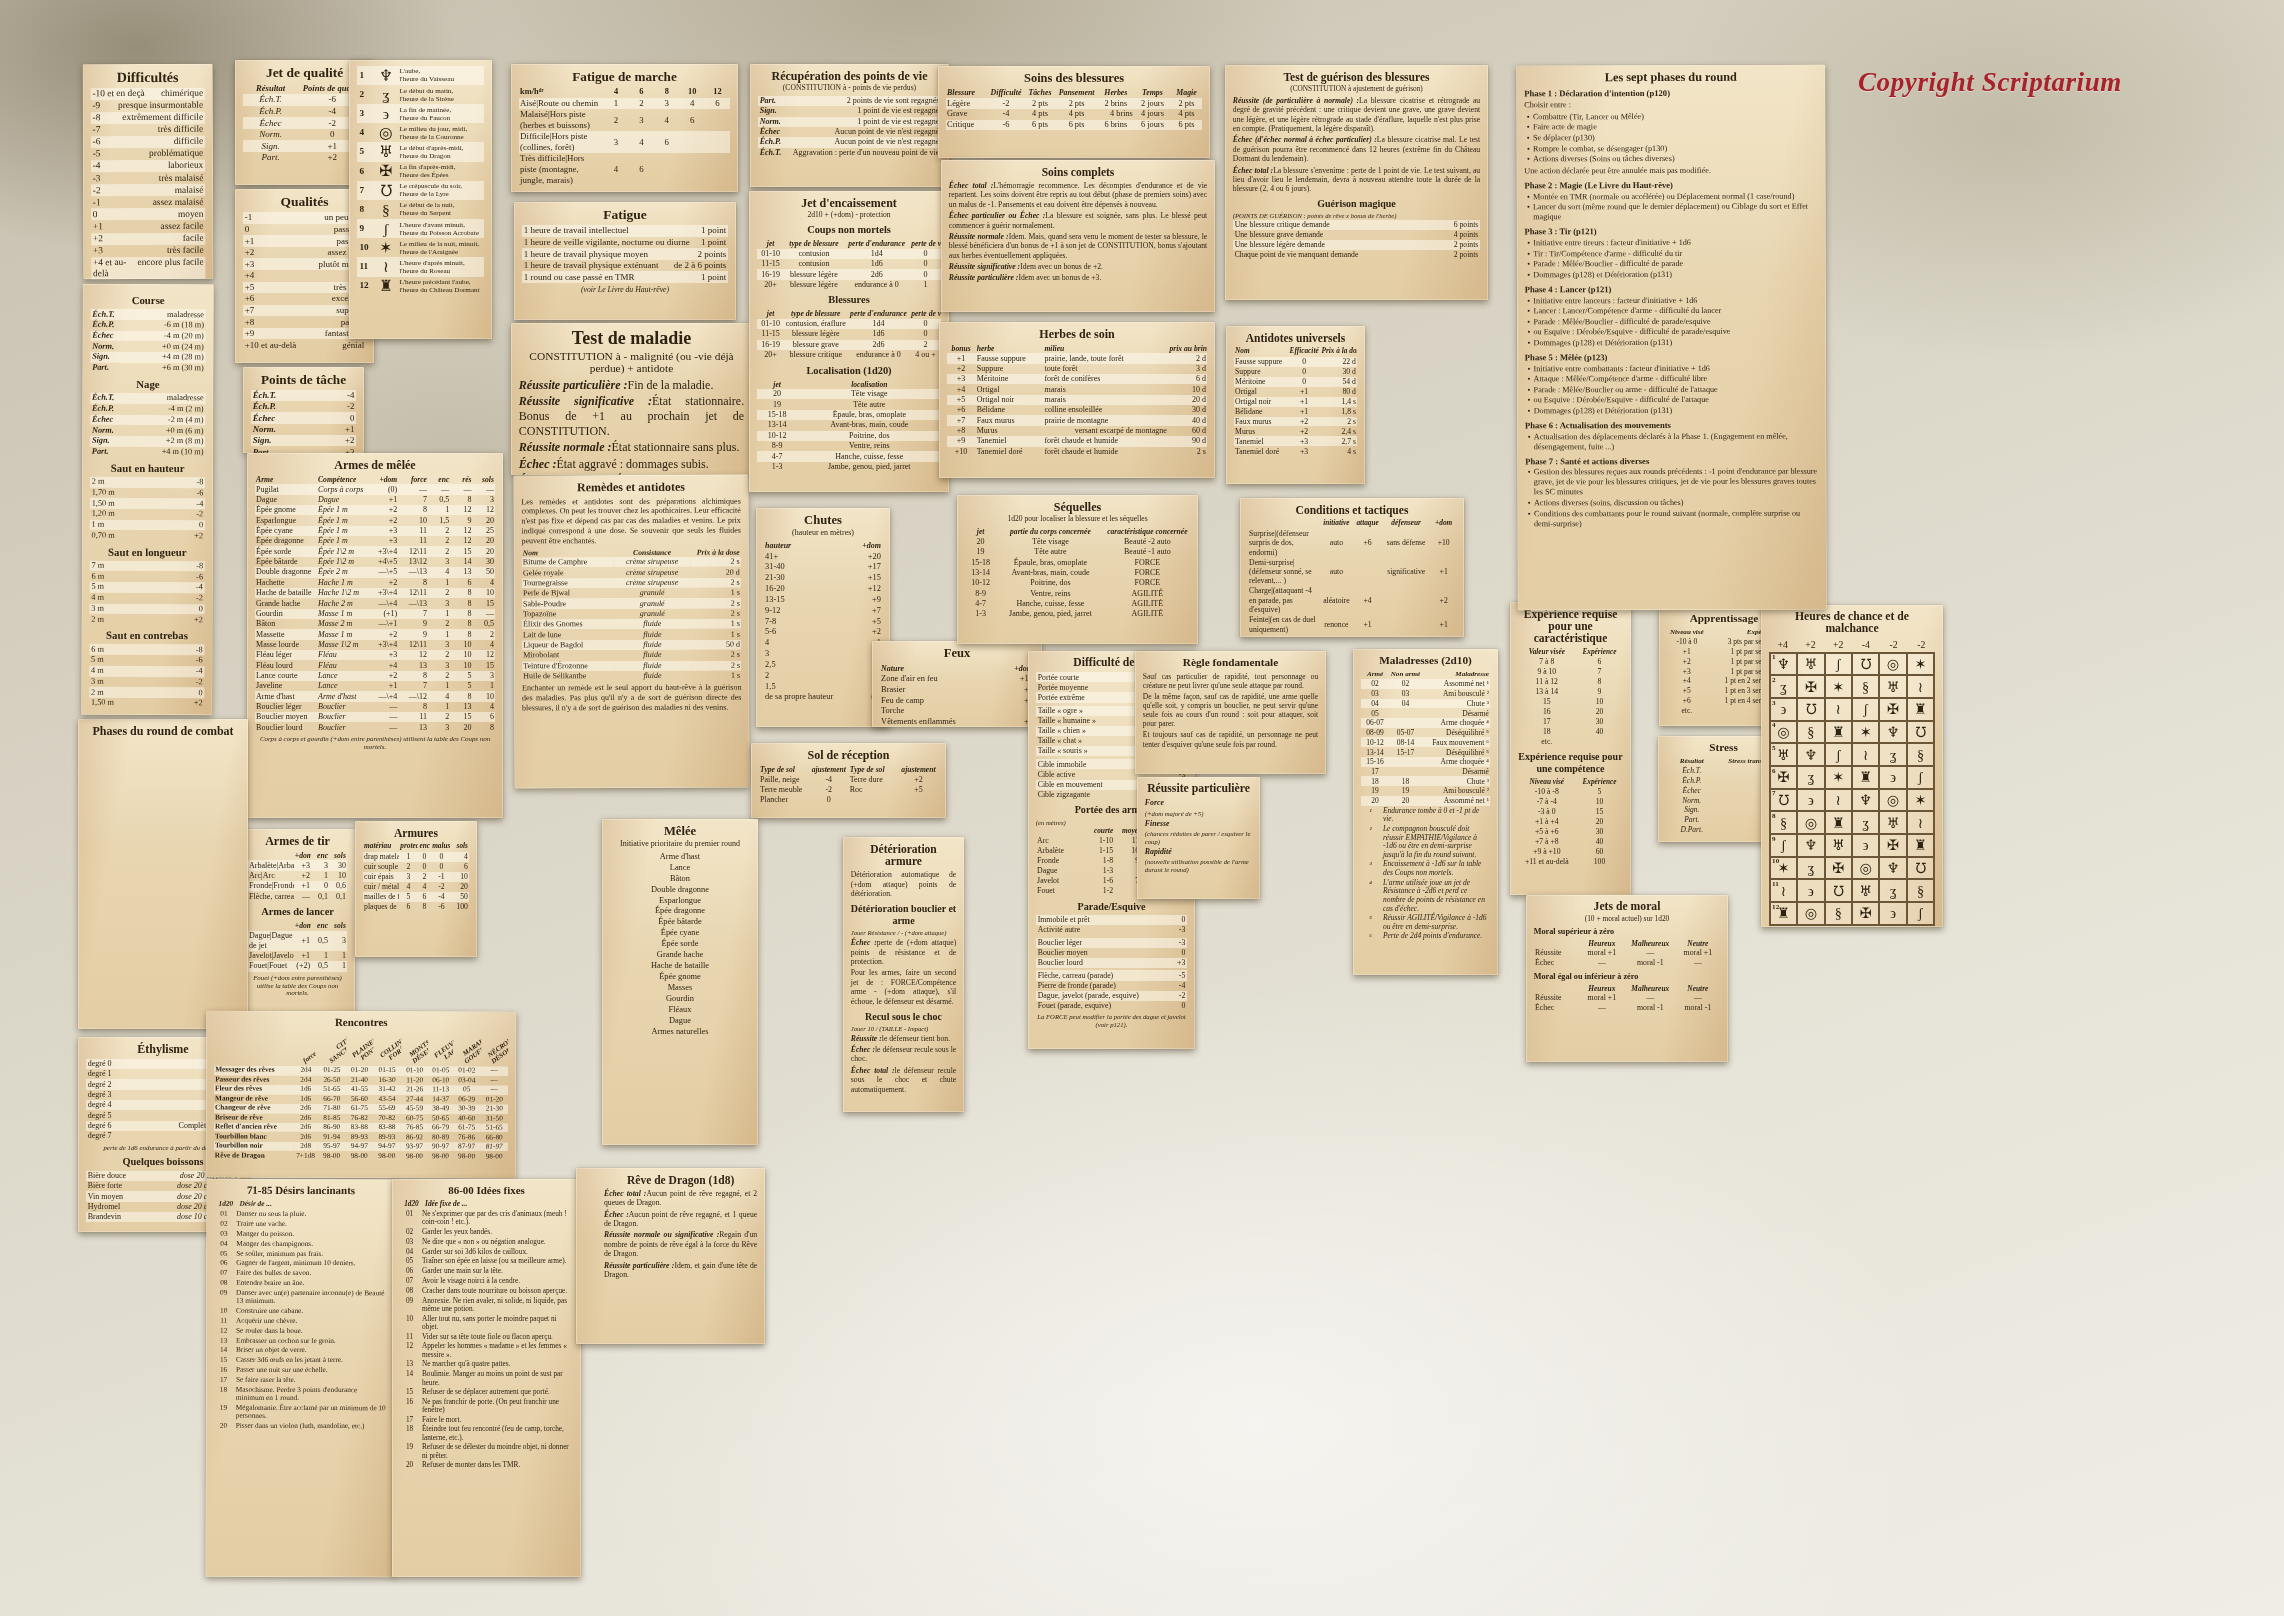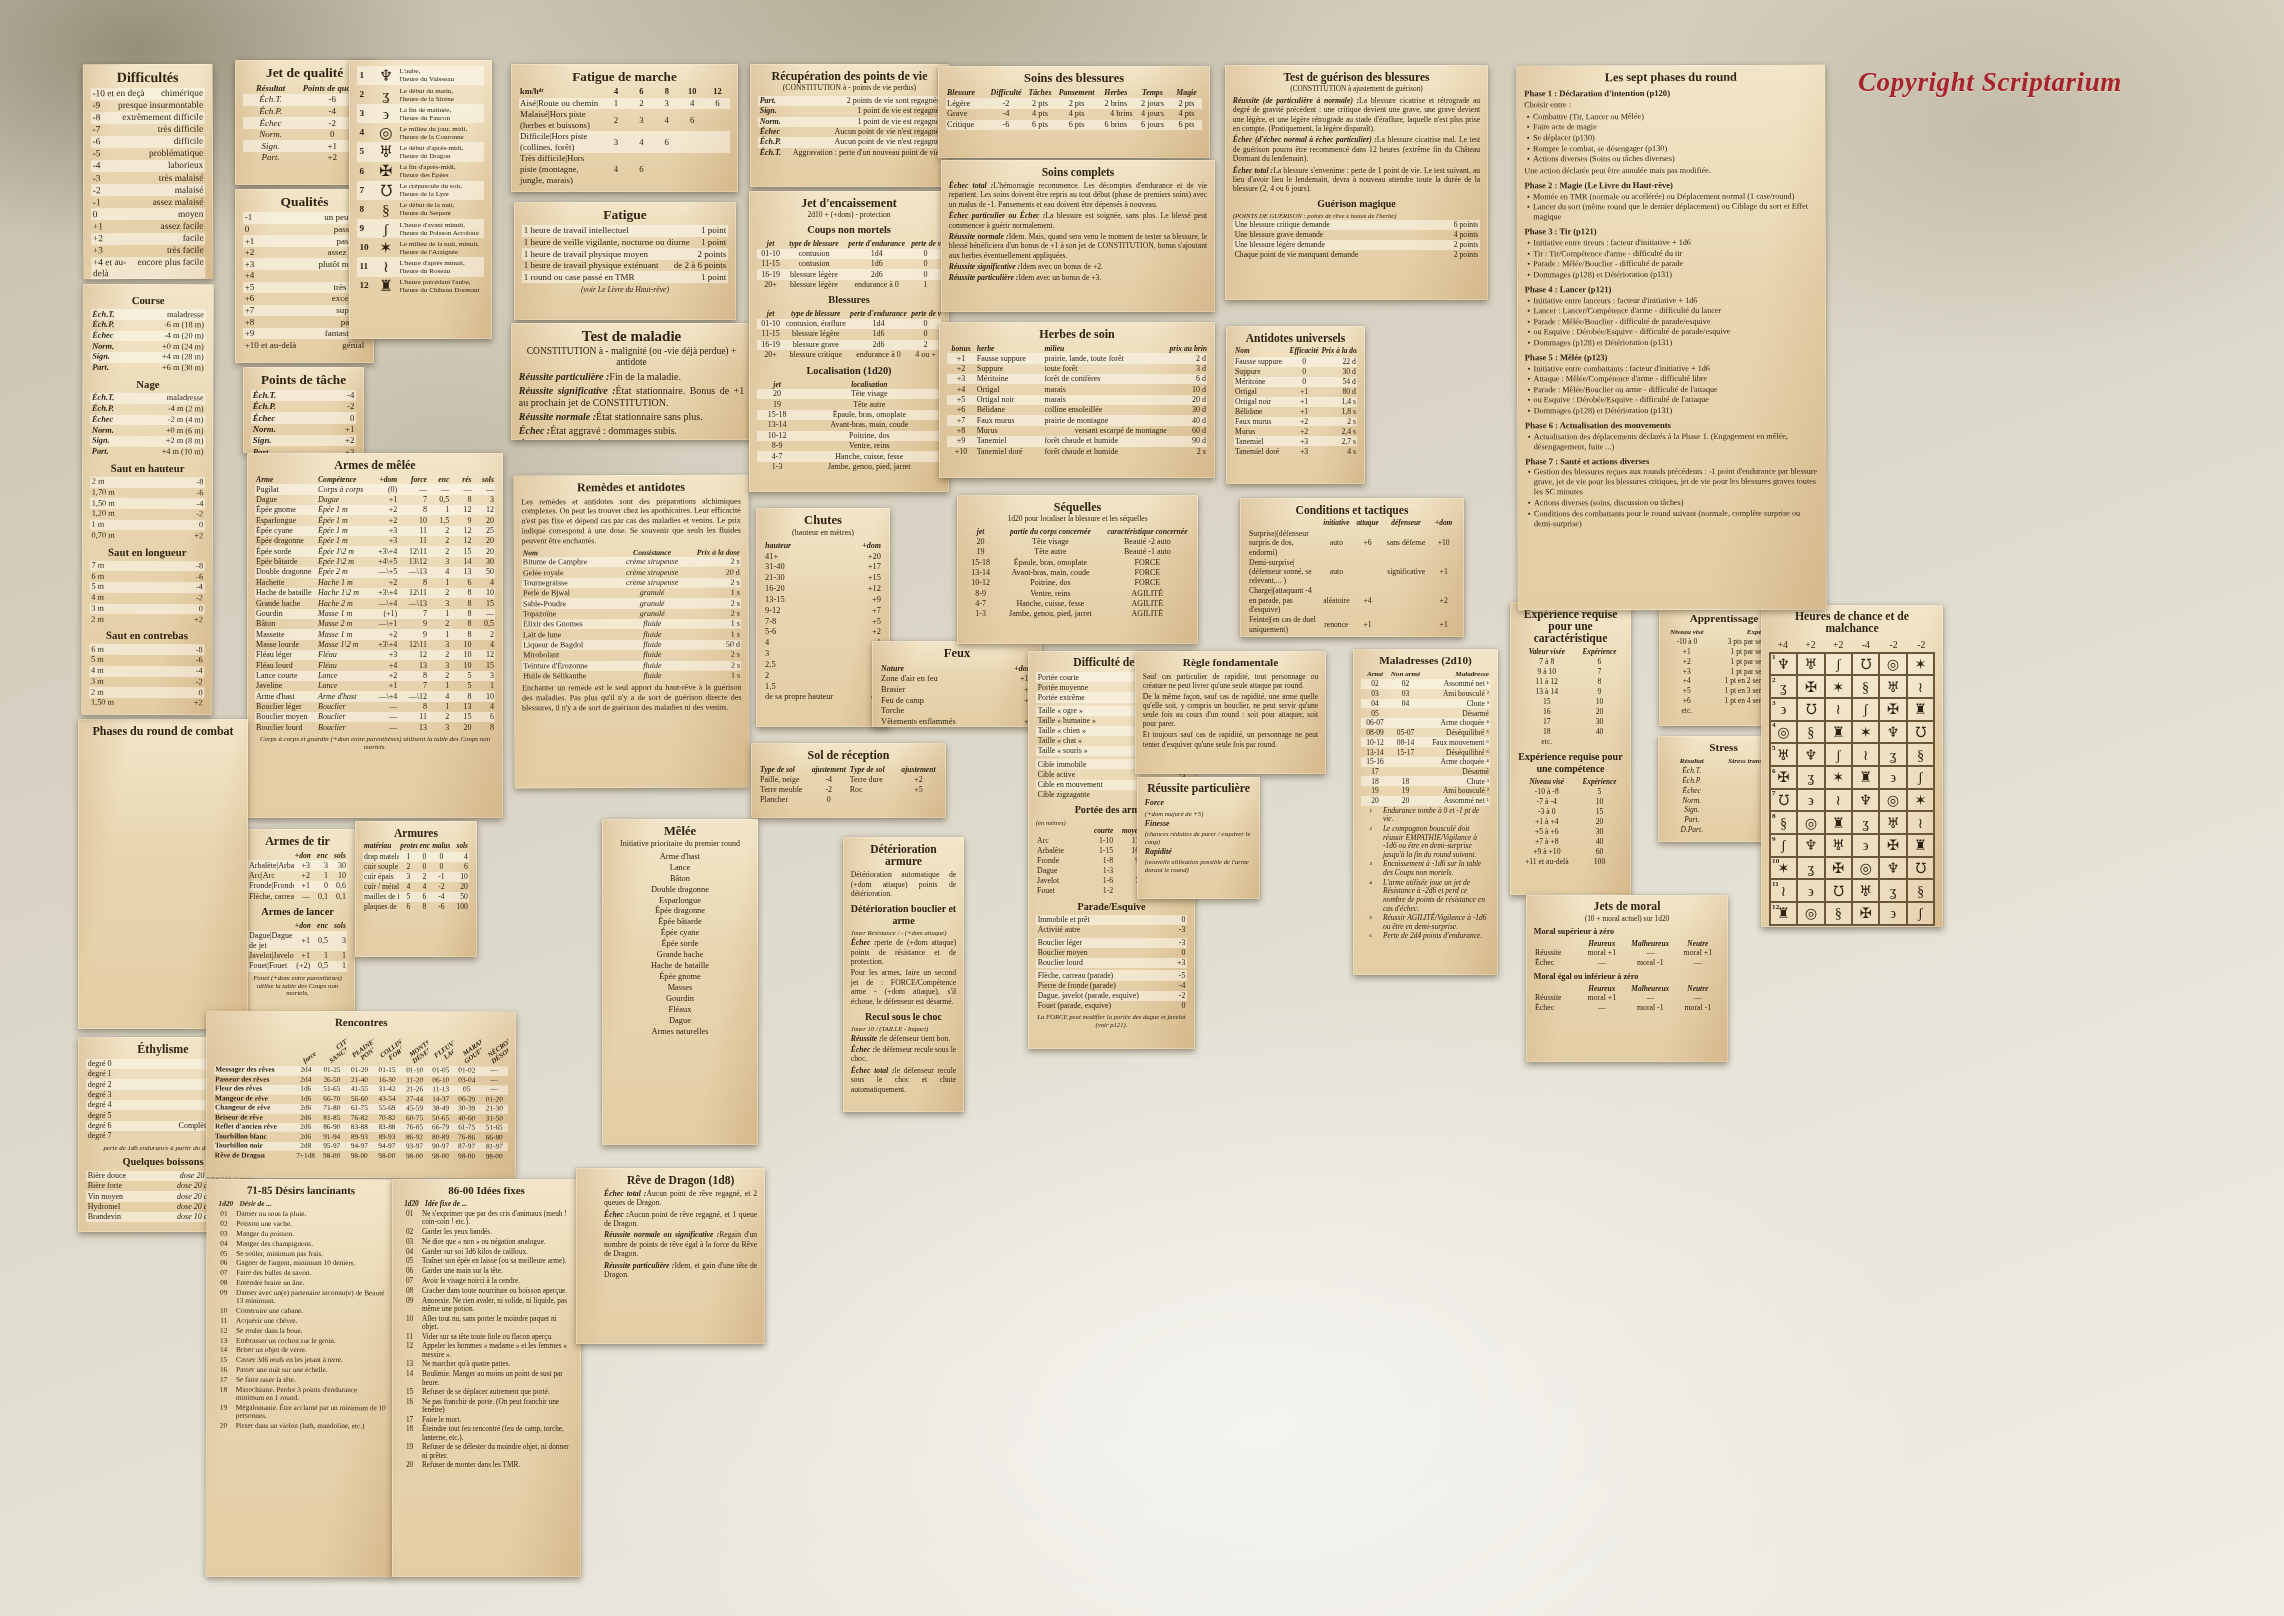--- a/index.html
+++ b/index.html
@@ -414,21 +414,21 @@
       <div class="kvrow">
         <span class="k">1 heure de travail physique exténuant</span>
         <span class="v">de 2 à 6 points</span>
       </div>
       <div class="kvrow str">
         <span class="k">1 round ou case passé en TMR</span>
         <span class="v">1 point</span>
       </div>
       <div class="note">(voir Le Livre du Haut-rêve)</div>
     </div>
-    <div class="panel" style="left: 511px; top: 323px; width: 241px; height: 117px; font-size: 10px;">
+    <div class="panel" style="left: 511px; top: 323px; width: 241px; height: 152px; font-size: 12px;">
       <div class="p-title">Test de maladie</div>
       <div class="p-sub">CONSTITUTION à - malignité (ou -vie déjà perdue) + antidote</div>
       <div class="para"><span class="lead">Réussite particulière :</span><span>Fin de la maladie.</span></div>
       <div class="para"><span class="lead">Réussite significative :</span><span>État stationnaire. Bonus de +1 au prochain jet de CONSTITUTION.</span></div>
       <div class="para"><span class="lead">Réussite normale :</span><span>État stationnaire sans plus.</span></div>
       <div class="para"><span class="lead">Échec :</span><span>État aggravé : dommages subis.</span></div>
       <div class="para"><span class="lead">Échec particulier :</span><span>État aggravé : dommages subis.</span></div>
       <div class="para"><span class="lead">Échec total :</span><span>État aggravé : les dommages sont doublés.</span></div>
     </div>
     <div class="panel" style="left: 514px; top: 475px; width: 235px; height: 313px; font-size: 8px; transform: rotate(-0.2deg);">
@@ -2559,21 +2559,21 @@
       <div class="kvrow">
         <span class="k" style="font-style: italic; font-weight: bold; width: 19.5px; flex: 0 0 auto; text-align: center;">1d20</span>
         <span style="font-style: italic; font-weight: bold; flex: 1 1 0%;">Désir de ...</span>
       </div>
       <div class="nlrow">
         <span class="no">01</span>
         <span class="tx">Danser nu sous la pluie.</span>
       </div>
       <div class="nlrow">
         <span class="no">02</span>
-        <span class="tx">Poisson une vache.</span>
+        <span class="tx">Traire une vache.</span>
       </div>
       <div class="nlrow">
         <span class="no">03</span>
         <span class="tx">Manger du poisson.</span>
       </div>
       <div class="nlrow">
         <span class="no">04</span>
         <span class="tx">Manger des champignons.</span>
       </div>
       <div class="nlrow">

